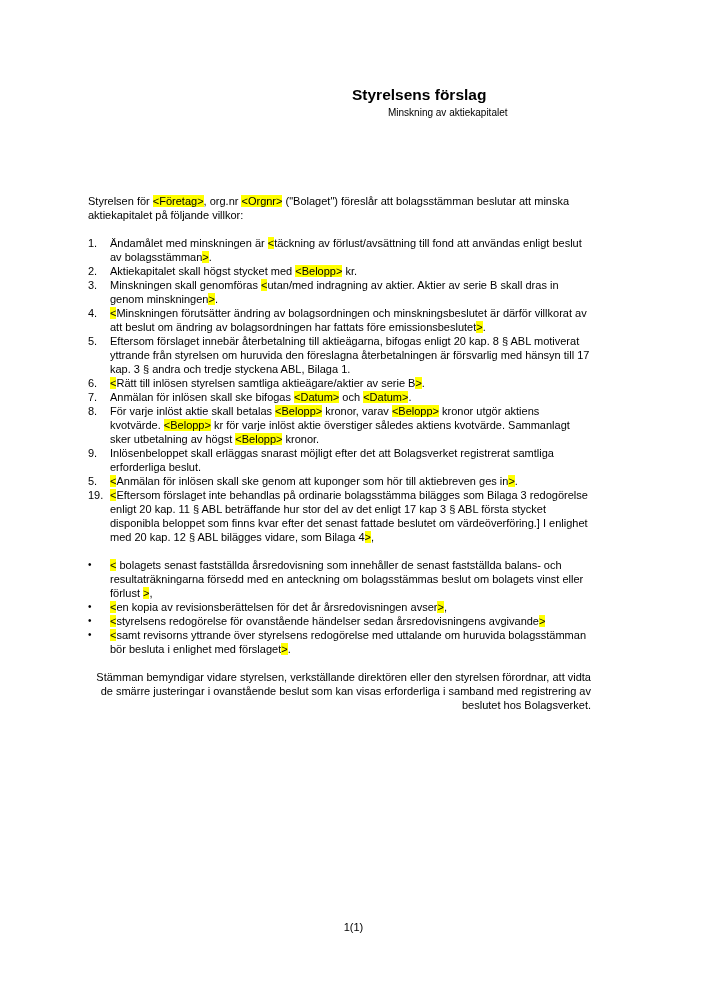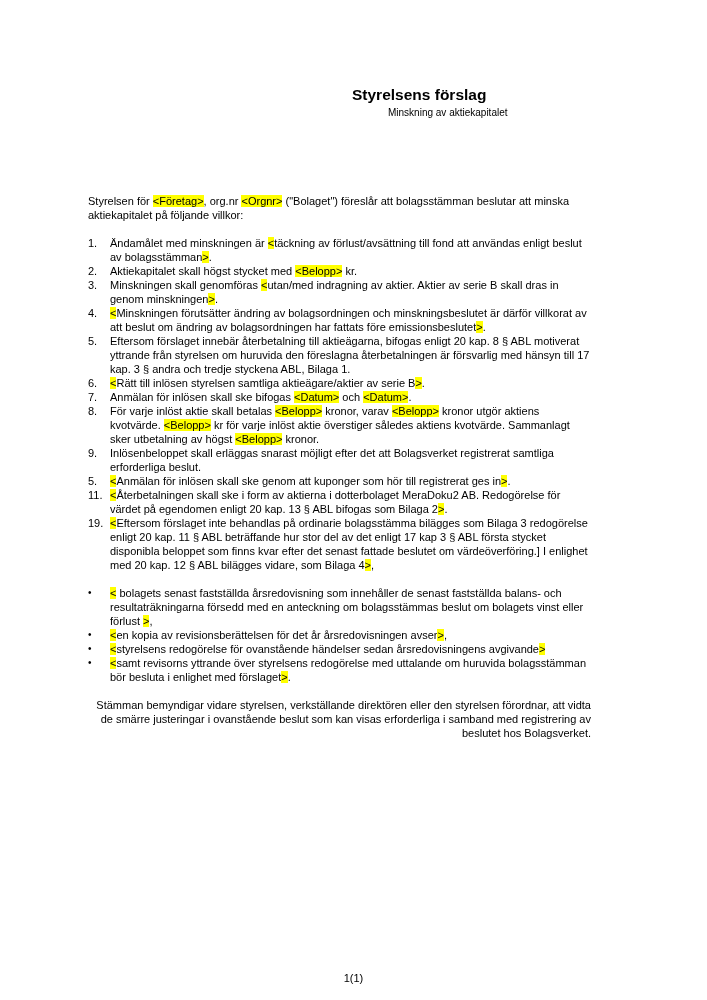--- a/index.html
+++ b/index.html
@@ -22,21 +22,21 @@
   .numbered-list { margin-top: 14px; }
   .bullet-list   { margin-top: 14px; }
   .closing       { margin-top: 14px; text-align: right; }
   .item-row { display: flex; align-items: flex-start; }
   .item-num { flex: 0 0 22px; }
   .bullet-marker { flex: 0 0 22px; font-size: 10px; }
   .item-text { flex: 1 1 auto; }
   .hl { background: var(--hl); }
   .footer {
     position: absolute;
-    top: 971px;
+    top: 920px;
     left: 0;
     width: 100%;
     text-align: center;
     font-size: 11px;
     line-height: 14px;
   }
 </style>
 </head>
 <body>
 
@@ -93,27 +93,23 @@
           <span class="item-text"><span>För varje inlöst aktie skall betalas </span><span class="hl">&lt;Belopp&gt;</span><span> kronor, varav </span><span class="hl">&lt;Belopp&gt;</span><span> kronor utgör aktiens kvotvärde. </span><span class="hl">&lt;Belopp&gt;</span><span> kr för varje inlöst aktie överstiger således aktiens kvotvärde. Sammanlagt sker utbetalning av högst </span><span class="hl">&lt;Belopp&gt;</span><span> kronor.</span></span>
         </div>
 
         <div class="item-row">
           <span class="item-num">9.</span>
           <span class="item-text"><span>Inlösenbeloppet skall erläggas snarast möjligt efter det att Bolagsverket registrerat samtliga erforderliga beslut.</span></span>
         </div>
 
         <div class="item-row">
           <span class="item-num">5.</span>
-          <span class="item-text"><span class="hl">&lt;</span><span>Anmälan för inlösen skall ske genom att kuponger som hör till registrerat ges in</span><span class="hl">&gt;</span><span>.</span></span>
+          <span class="item-text"><span class="hl">&lt;</span><span>Anmälan för inlösen skall ske genom att kuponger som hör till aktiebreven ges in</span><span class="hl">&gt;</span><span>.</span></span>
         </div>
 
-        <div class="item-row">
-          <span class="item-num">11.</span>
-          <span class="item-text"><span class="hl">&lt;</span><span>Återbetalningen skall ske i form av aktierna i dotterbolaget MeraDoku2 AB. Redogörelse för värdet på egendomen enligt 20 kap. 13 § ABL bifogas som Bilaga 2</span><span class="hl">&gt;</span><span>.</span></span>
-        </div>
 
         <div class="item-row">
           <span class="item-num">19.</span>
           <span class="item-text"><span class="hl">&lt;</span><span>Eftersom förslaget inte behandlas på ordinarie bolagsstämma bilägges som Bilaga 3 redogörelse enligt 20 kap. 11 § ABL beträffande hur stor del av det enligt 17 kap 3 § ABL första stycket disponibla beloppet som finns kvar efter det senast fattade beslutet om värdeöverföring.] I enlighet med 20 kap. 12 § ABL bilägges vidare, som Bilaga 4</span><span class="hl">&gt;</span><span>,</span></span>
         </div>
       </div>
 
     <div class="bullet-list">
 
         <div class="item-row">

